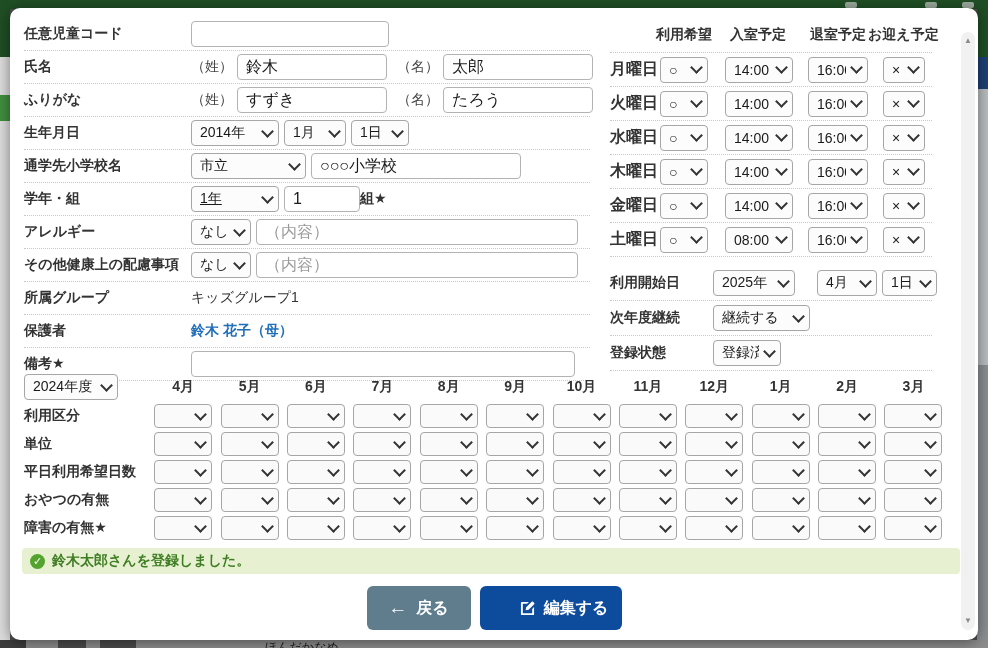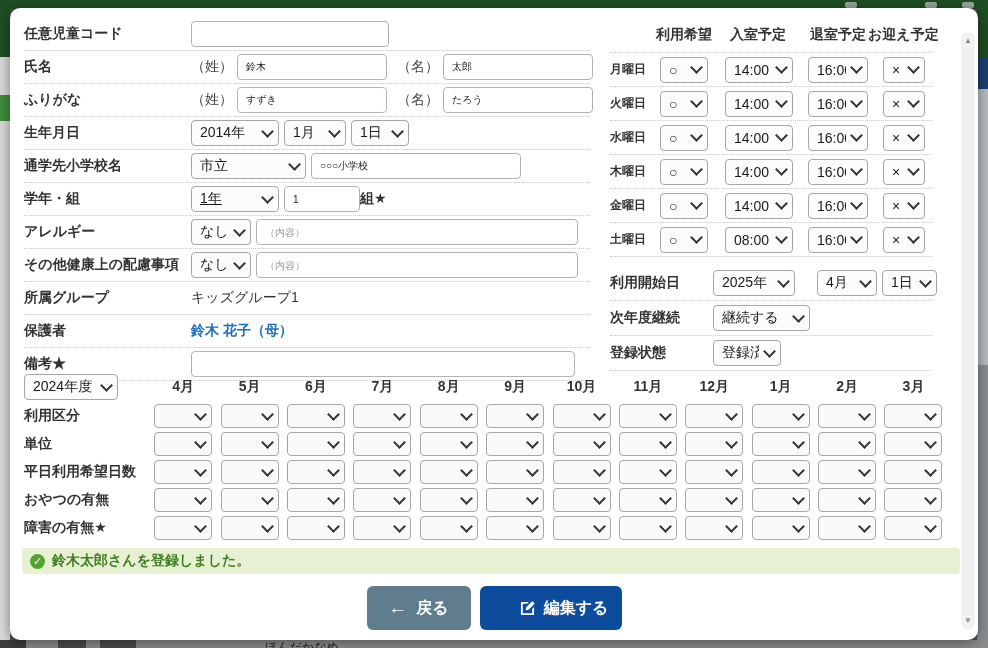--- a/index.html
+++ b/index.html
@@ -37,44 +37,44 @@
     height:26px;background:#fcfcfc;border:1px solid #a6a6a6;border-radius:4px;
     padding:0 6px 0 8px;box-sizing:border-box;font-size:14px;color:#1a1a1a;gap:6px;flex:none;
   }
   .sel .sel-text{white-space:nowrap;overflow:hidden;}
   .chev{
     width:7px;height:7px;border-right:2px solid #333;border-bottom:2px solid #333;
     transform:rotate(45deg);flex:none;margin-top:-4px;
   }
   .inp{
     height:26px;border:1px solid #b3b3b3;border-radius:4px;background:#fff;
-    padding:0 8px;box-sizing:border-box;font-size:10px;color:#1a1a1a;font-family:inherit;outline:none;
+    padding:0 8px;box-sizing:border-box;font-size:16px;color:#1a1a1a;font-family:inherit;outline:none;
   }
   .inp::placeholder{color:#9a9a9a;}
 
   
   .left-form{position:absolute;left:14px;top:10px;width:566px;}
   .f-row{display:flex;align-items:center;height:32px;border-bottom:1px dotted #c9c9c9;}
-  .f-label{width:167px;flex:none;font-weight:bold;font-size:14px;color:#333;white-space:nowrap;font-family:Liberation Serif, serif;}
+  .f-label{width:167px;flex:none;font-weight:bold;font-size:14px;color:#333;white-space:nowrap;}
   .f-sub{font-size:14px;color:#444;margin-right:4px;white-space:nowrap;}
   .gap10{margin-left:10px;}
   .gap5{margin-left:5px;}
   .static-text{font-size:14px;color:#333;}
   .guardian-link{font-size:14px;color:#1f6eb8;font-weight:bold;cursor:pointer;text-decoration:none;}
 
   
   .right-panel{position:absolute;left:600px;top:12px;width:322px;}
   .week-header{position:relative;height:32px;border-bottom:1px dotted #c9c9c9;font-weight:bold;font-size:14px;color:#333;}
   .week-header span{position:absolute;top:6px;white-space:nowrap;}
   .h-wish{left:46px;}
   .h-enter{left:120px;}
   .h-leave{left:200px;}
   .h-pickup{left:258px;}
   .day-row{display:flex;align-items:center;height:33px;border-bottom:1px dotted #c9c9c9;}
-  .day-label{width:50px;flex:none;font-weight:bold;font-size:12px;color:#333;}
+  .day-label{width:50px;flex:none;font-weight:bold;font-size:16px;color:#333;}
   .w-wish{width:48px;margin-right:17px;}
   .w-enter{width:68px;margin-right:15px;}
   .w-leave{width:60px;margin-right:15px;}
   .w-pickup{width:42px;}
   .settings{margin-top:9px;}
   .set-row{display:flex;align-items:center;height:34px;border-bottom:1px dotted #c9c9c9;}
   .set-label{width:103px;flex:none;font-weight:bold;font-size:14px;color:#333;}
   .w-syear{width:82px;margin-right:22px;}
   .w-smonth{width:60px;margin-right:5px;}
   .w-sday{width:55px;}

